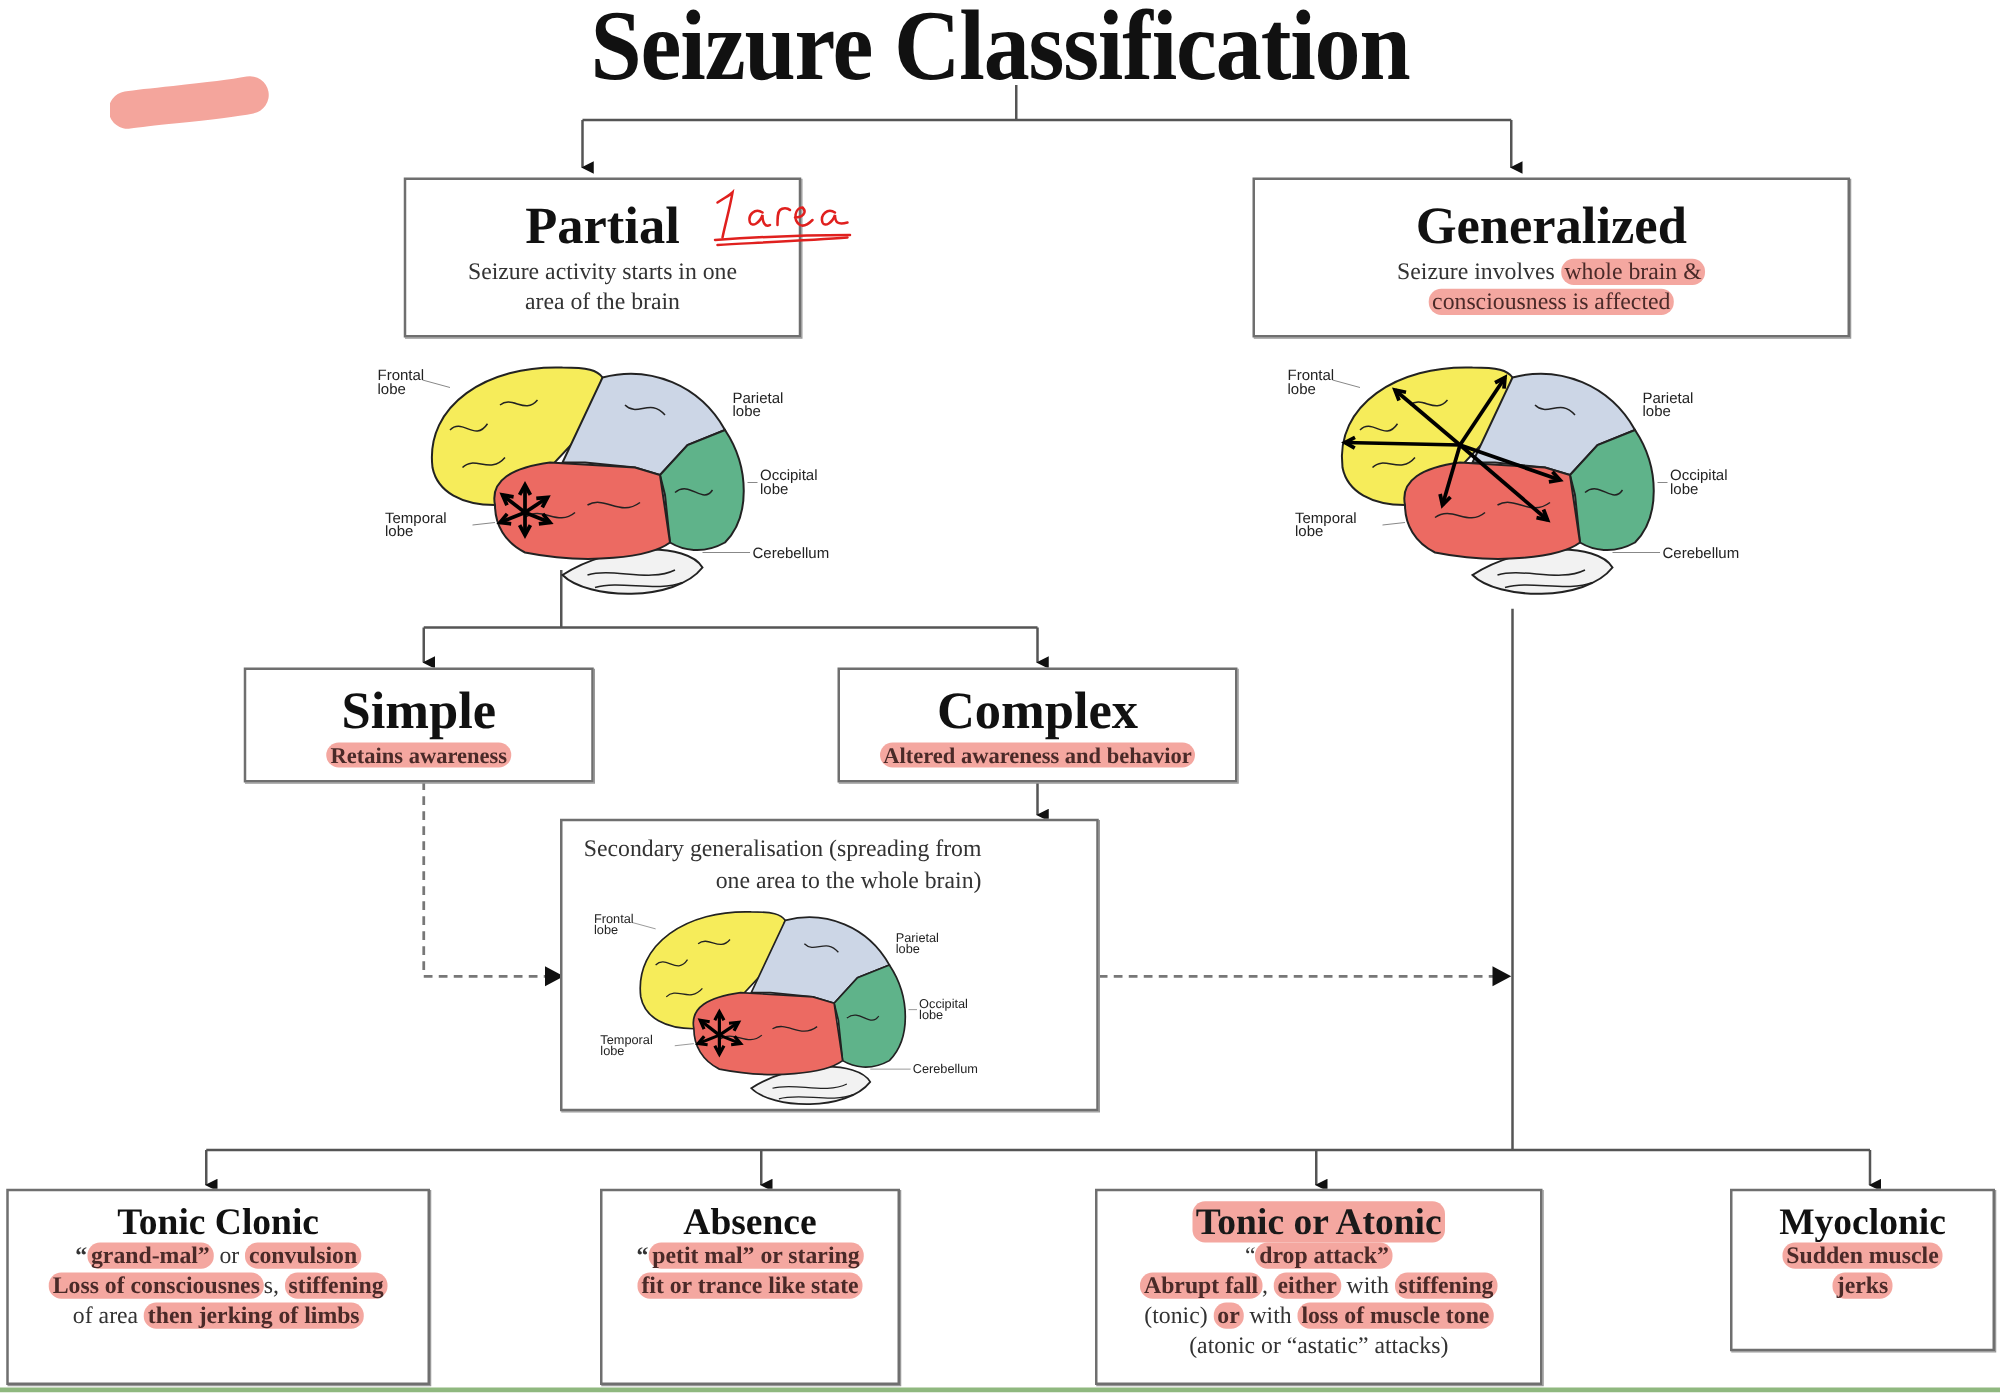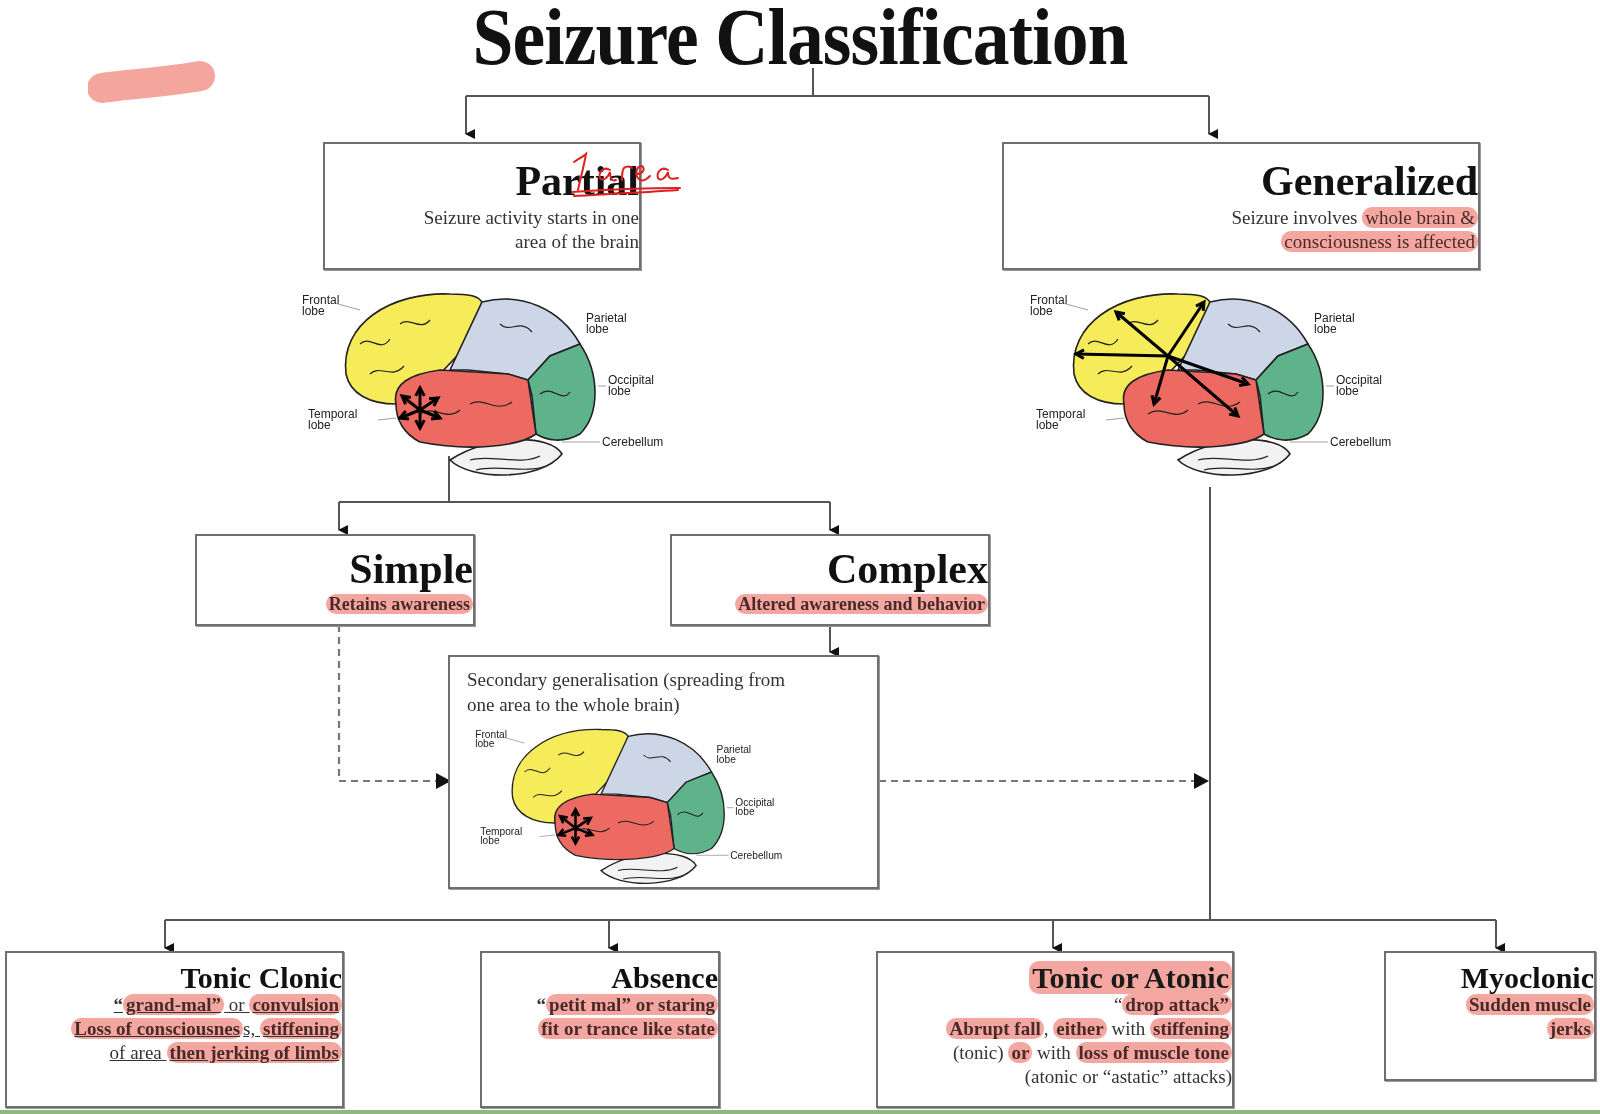--- a/index.html
+++ b/index.html
@@ -3,21 +3,21 @@
 <meta charset="utf-8">
 <style>
   html, body { margin: 0; padding: 0; background: #ffffff; }
   body { width: 1600px; height: 1114px; position: relative; overflow: hidden;
          font-family: "Liberation Serif", "DejaVu Serif", serif; color: #111; }
   #stage { position: absolute; left: 0; top: 0; width: 1600px; height: 1114px; }
   svg.lines { position: absolute; left: 0; top: 0; width: 1600px; height: 1114px; }
   .title { position: absolute; left: 0; width: 1600px; top: -8px; text-align: center;
            font-size: 80px; font-weight: bold; letter-spacing: -1px; transform: scaleX(0.92); }
   .box { position: absolute; background: #fff; border: 2px solid #6f6f6f;
-         box-shadow: 1px 1px 0 #999; box-sizing: border-box; text-align: right; }
+         box-shadow: 1px 1px 0 #999; box-sizing: border-box; text-align: center; }
   .box .h { font-weight: bold; line-height: 1; }
   .box .d { font-size: 19px; line-height: 24px; color: #333; }
   .hl { background: #f4a7a0; border-radius: 10px; padding: 0 3px; color: #4a2a28; }
   .bottom-bar { position: absolute; left: 0; top: 1110px; width: 1600px; height: 4px; background: #8fb87f; }
   .pen-stroke { position: absolute; }
   .brain { position: absolute; }
   .blabel { font-family: "Liberation Sans", "DejaVu Sans", sans-serif; font-size: 12px; fill: #222; }
   .sec-text { position: absolute; text-align: left; font-size: 19px; line-height: 25px; color: #333; }
   .annot { position: absolute; }
 </style>
@@ -199,21 +199,21 @@
     <div class="h" style="font-size:42px;margin-top:12px;">Simple</div>
     <div class="d" style="margin-top:2px;font-weight:bold;font-size:18px;"><span class="hl">Retains awareness</span></div>
   </div>
 
   <div class="box" style="left:670px;top:534px;width:320px;height:92px;">
     <div class="h" style="font-size:42px;margin-top:12px;">Complex</div>
     <div class="d" style="margin-top:2px;font-weight:bold;font-size:18px;"><span class="hl">Altered awareness and behavior</span></div>
   </div>
 
   <div class="box" style="left:448px;top:655px;width:431px;height:234px;text-align:left;">
-    <div class="sec-text" style="left:17px;top:10px;">
+    <div class="sec-text" style="left:17px;top:10px;text-align:right;">
       <div>Secondary generalisation (spreading from</div>
       <div>one area to the whole brain)</div>
     </div>
     <div class="brain" id="brain-secondary" style="left:20px;top:64px;width:330px;height:170px;"><svg viewBox="0 0 380 200" width="100%" height="100%">
           <g stroke="#222" stroke-width="1.6">
             <path d="M150,176 C170,196 240,198 262,170 C250,150 190,150 150,176 Z" fill="#f2f2f2"></path>
             <path d="M46,90 C40,40 90,8 150,10 C170,10 178,12 182,18 L168,60 L140,90 L110,100 L96,120 C70,120 50,110 46,90 Z" fill="#f6ec5a"></path>
             <path d="M182,18 C220,8 260,24 280,60 L250,72 L228,96 L208,90 L168,86 L150,86 Z" fill="#ccd6e6"></path>
             <path d="M280,60 C300,90 300,130 280,150 C262,160 246,156 236,150 L232,112 L228,96 L250,72 Z" fill="#5fb38a"></path>
             <path d="M96,120 C92,100 110,90 140,86 L208,90 L228,96 L236,150 C220,162 170,168 120,158 C104,150 96,136 96,120 Z" fill="#ec6a62"></path>
@@ -254,21 +254,21 @@
           <text x="308" y="100" class="blabel">Occipital</text>
           <text x="308" y="111" class="blabel">lobe</text>
           <text x="8" y="134" class="blabel">Temporal</text>
           <text x="8" y="145" class="blabel">lobe</text>
           <text x="302" y="162" class="blabel">Cerebellum</text>
         </svg></div>
   </div>
 
   <div class="box" style="left:5px;top:951px;width:339px;height:157px;">
     <div class="h" style="font-size:30px;margin-top:10px;">Tonic Clonic</div>
-    <div class="d" style="font-weight:bold;text-decoration:underline;">
+    <div class="d" style="font-weight:bold;">
       <div><span>“</span><span class="hl">grand-mal”</span><span style="font-weight:normal"> or </span><span class="hl">convulsion</span></div>
       <div><span class="hl">Loss of consciousnes</span><span style="font-weight:normal">s, </span><span class="hl">stiffening</span></div>
       <div><span style="font-weight:normal">of area </span><span class="hl">then jerking of limbs</span></div>
     </div>
   </div>
 
   <div class="box" style="left:480px;top:951px;width:240px;height:157px;">
     <div class="h" style="font-size:30px;margin-top:10px;">Absence</div>
     <div class="d" style="font-weight:bold;">
       <div><span>“</span><span class="hl">petit mal” or staring</span></div>

